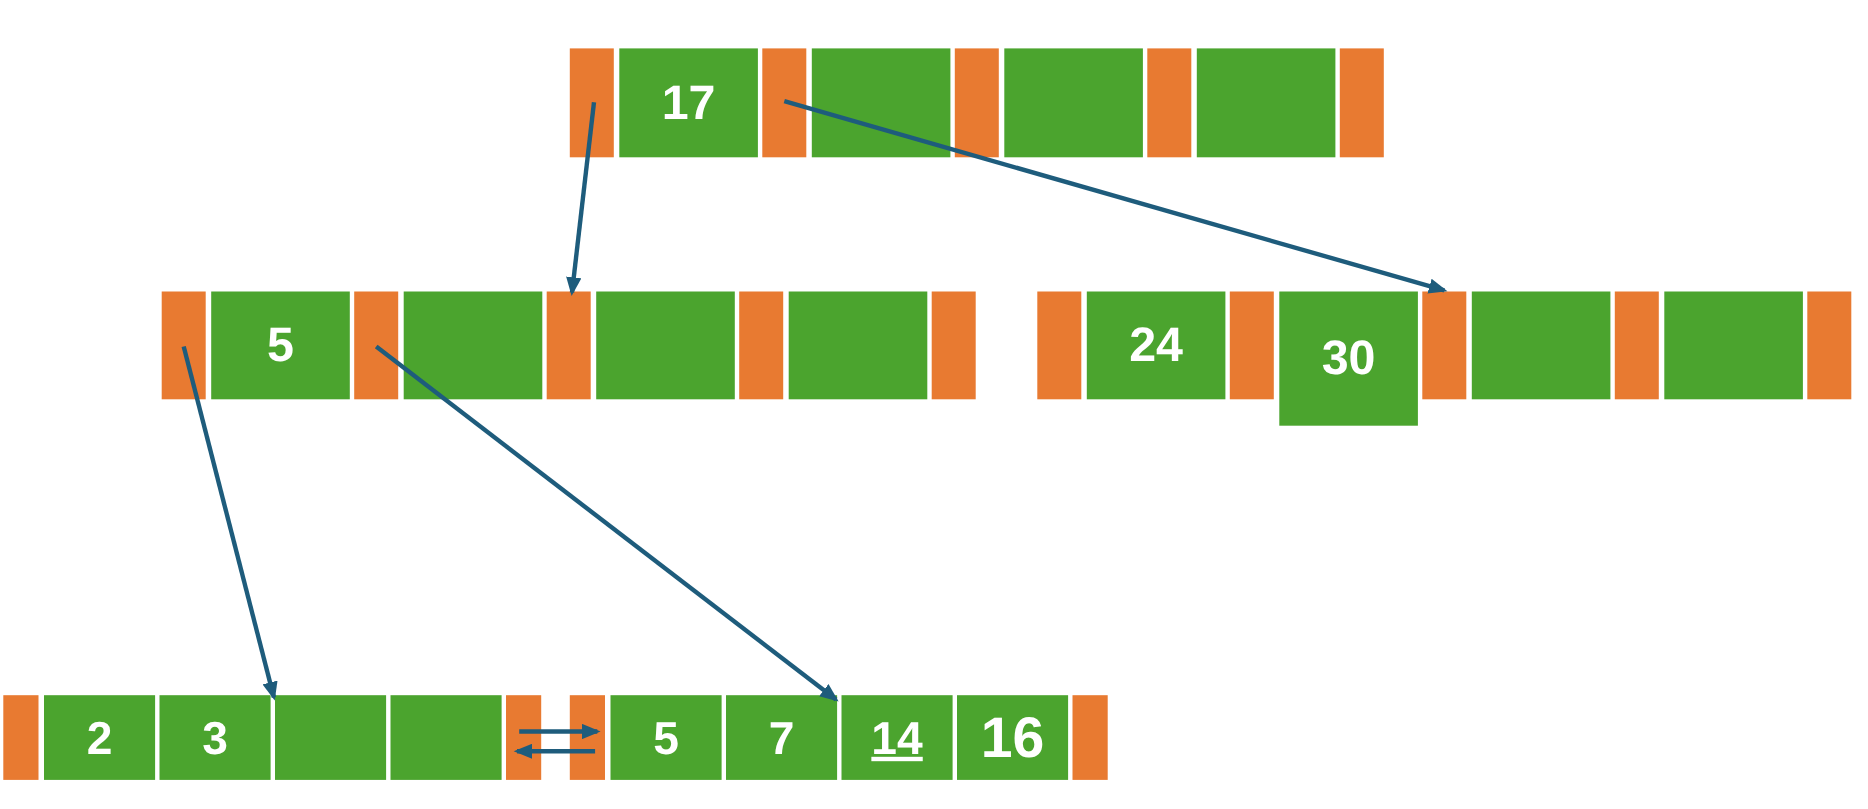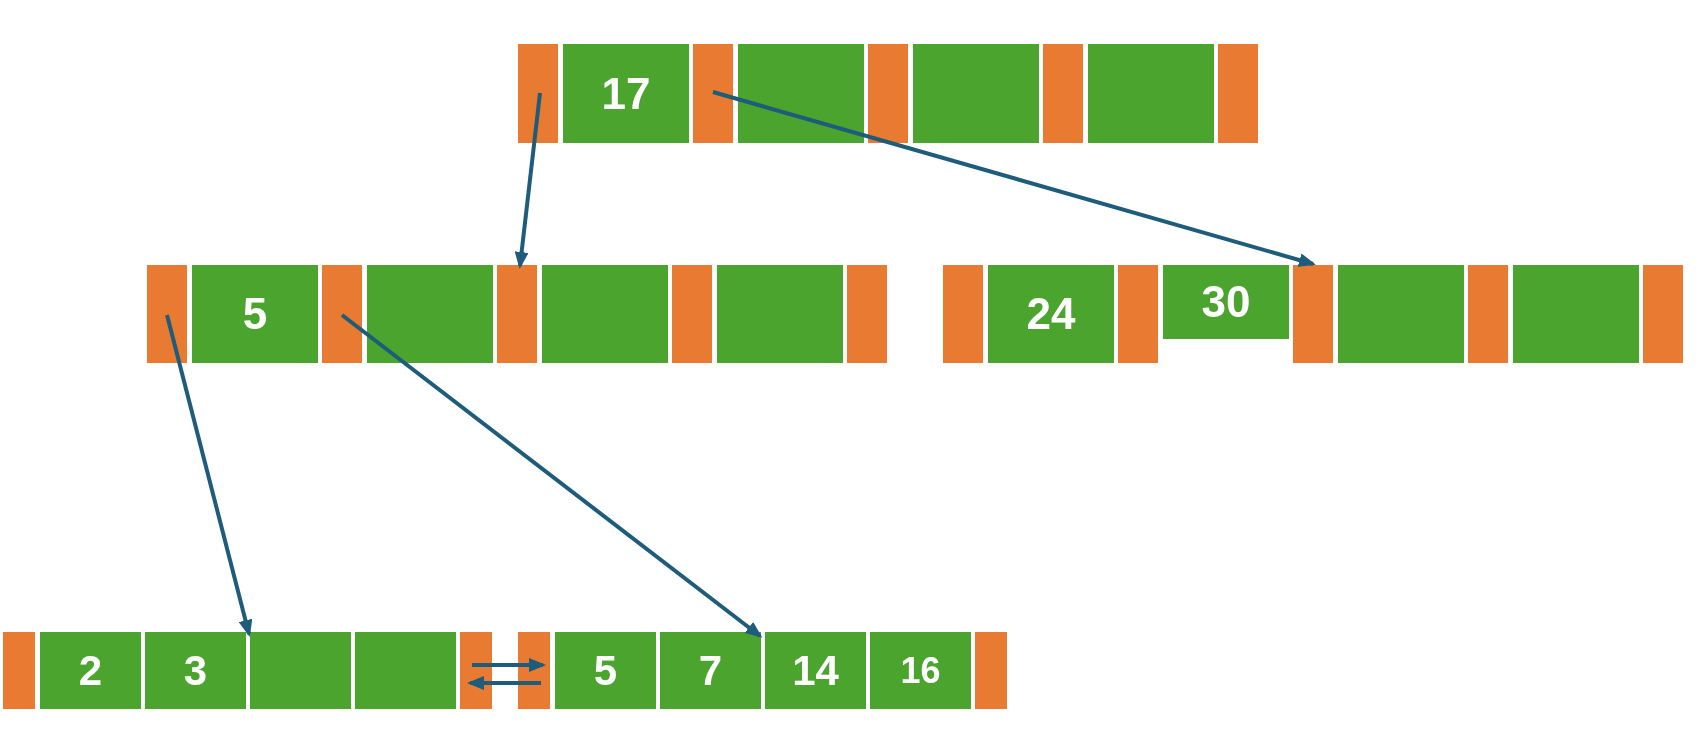--- a/index.html
+++ b/index.html
@@ -60,41 +60,41 @@
       <div class="cell" style="left: 350px; width: 40px; height: 98px; background: rgb(232, 122, 49); color: rgb(255, 255, 255); font-size: 44px;"></div>
       <div class="cell" style="left: 395px; width: 126px; height: 98px; background: rgb(75, 164, 46); color: rgb(255, 255, 255); font-size: 44px;"></div>
       <div class="cell" style="left: 525px; width: 40px; height: 98px; background: rgb(232, 122, 49); color: rgb(255, 255, 255); font-size: 44px;"></div>
       <div class="cell" style="left: 570px; width: 126px; height: 98px; background: rgb(75, 164, 46); color: rgb(255, 255, 255); font-size: 44px;"></div>
       <div class="cell" style="left: 700px; width: 40px; height: 98px; background: rgb(232, 122, 49); color: rgb(255, 255, 255); font-size: 44px;"></div>
     </div>
     <div class="node" style="left: 943px; top: 265px; height: 98px; width: 740px; text-decoration: underline;">
       <div class="cell" style="left: 0px; width: 40px; height: 98px; background: rgb(232, 122, 49); color: rgb(255, 255, 255); font-size: 44px;"></div>
       <div class="cell" style="left: 45px; width: 126px; height: 98px; background: rgb(75, 164, 46); color: rgb(255, 255, 255); font-size: 44px;">24</div>
       <div class="cell" style="left: 175px; width: 40px; height: 98px; background: rgb(232, 122, 49); color: rgb(255, 255, 255); font-size: 44px;"></div>
-      <div class="cell" style="left: 220px; width: 126px; height: 74px; background: rgb(75, 164, 46); color: rgb(255, 255, 255); font-size: 44px;">30</div>
+      <div class="cell" style="left: 220px; width: 126px; height: 122px; background: rgb(75, 164, 46); color: rgb(255, 255, 255); font-size: 44px;">30</div>
       <div class="cell" style="left: 350px; width: 40px; height: 98px; background: rgb(232, 122, 49); color: rgb(255, 255, 255); font-size: 44px;"></div>
       <div class="cell" style="left: 395px; width: 126px; height: 98px; background: rgb(75, 164, 46); color: rgb(255, 255, 255); font-size: 44px;"></div>
       <div class="cell" style="left: 525px; width: 40px; height: 98px; background: rgb(232, 122, 49); color: rgb(255, 255, 255); font-size: 44px;"></div>
       <div class="cell" style="left: 570px; width: 126px; height: 98px; background: rgb(75, 164, 46); color: rgb(255, 255, 255); font-size: 44px;"></div>
       <div class="cell" style="left: 700px; width: 40px; height: 98px; background: rgb(232, 122, 49); color: rgb(255, 255, 255); font-size: 44px;"></div>
     </div>
     <div class="node" style="left: 3px; top: 632px; height: 77px; width: 489px;">
       <div class="cell" style="left: 0px; width: 32px; height: 77px; background: rgb(232, 122, 49); color: rgb(255, 255, 255); font-size: 42px;"></div>
       <div class="cell" style="left: 37px; width: 101px; height: 77px; background: rgb(75, 164, 46); color: rgb(255, 255, 255); font-size: 42px;">2</div>
       <div class="cell" style="left: 142px; width: 101px; height: 77px; background: rgb(75, 164, 46); color: rgb(255, 255, 255); font-size: 42px;">3</div>
       <div class="cell" style="left: 247px; width: 101px; height: 77px; background: rgb(75, 164, 46); color: rgb(255, 255, 255); font-size: 42px;"></div>
       <div class="cell" style="left: 352px; width: 101px; height: 77px; background: rgb(75, 164, 46); color: rgb(255, 255, 255); font-size: 42px;"></div>
       <div class="cell" style="left: 457px; width: 32px; height: 77px; background: rgb(232, 122, 49); color: rgb(255, 255, 255); font-size: 42px;"></div>
     </div>
     <div class="node" style="left: 518px; top: 632px; height: 77px; width: 489px;">
       <div class="cell" style="left: 0px; width: 32px; height: 77px; background: rgb(232, 122, 49); color: rgb(255, 255, 255); font-size: 42px;"></div>
       <div class="cell" style="left: 37px; width: 101px; height: 77px; background: rgb(75, 164, 46); color: rgb(255, 255, 255); font-size: 42px;">5</div>
       <div class="cell" style="left: 142px; width: 101px; height: 77px; background: rgb(75, 164, 46); color: rgb(255, 255, 255); font-size: 42px;">7</div>
-      <div class="cell" style="left: 247px; width: 101px; height: 77px; background: rgb(75, 164, 46); color: rgb(255, 255, 255); font-size: 42px;">14</div>
-      <div class="cell" style="left: 352px; width: 101px; height: 77px; background: rgb(75, 164, 46); color: rgb(255, 255, 255); font-size: 36px;">16</div>
+      <div class="cell" style="left: 247px; width: 101px; height: 77px; background: rgb(75, 164, 46); color: rgb(255, 255, 255); font-size: 42px; text-decoration: underline;">14</div>
+      <div class="cell" style="left: 352px; width: 101px; height: 77px; background: rgb(75, 164, 46); color: rgb(255, 255, 255); font-size: 52px;">16</div>
       <div class="cell" style="left: 457px; width: 32px; height: 77px; background: rgb(232, 122, 49); color: rgb(255, 255, 255); font-size: 42px;"></div>
     </div>
     <svg id="arrow-overlay" width="1698" height="735">
       <defs>
         <marker id="arrowhead" markerUnits="userSpaceOnUse" markerWidth="18" markerHeight="14" refX="14" refY="7" orient="auto">
           <path d="M0,0 L17,7 L0,14 Z" fill="#1E5C7C"></path>
         </marker>
       </defs>
       <line x1="540" y1="93" x2="520" y2="266" stroke="#1E5C7C" stroke-width="4" marker-end="url(#arrowhead)"></line>
       <line x1="713" y1="92" x2="1313" y2="264" stroke="#1E5C7C" stroke-width="4" marker-end="url(#arrowhead)"></line>

